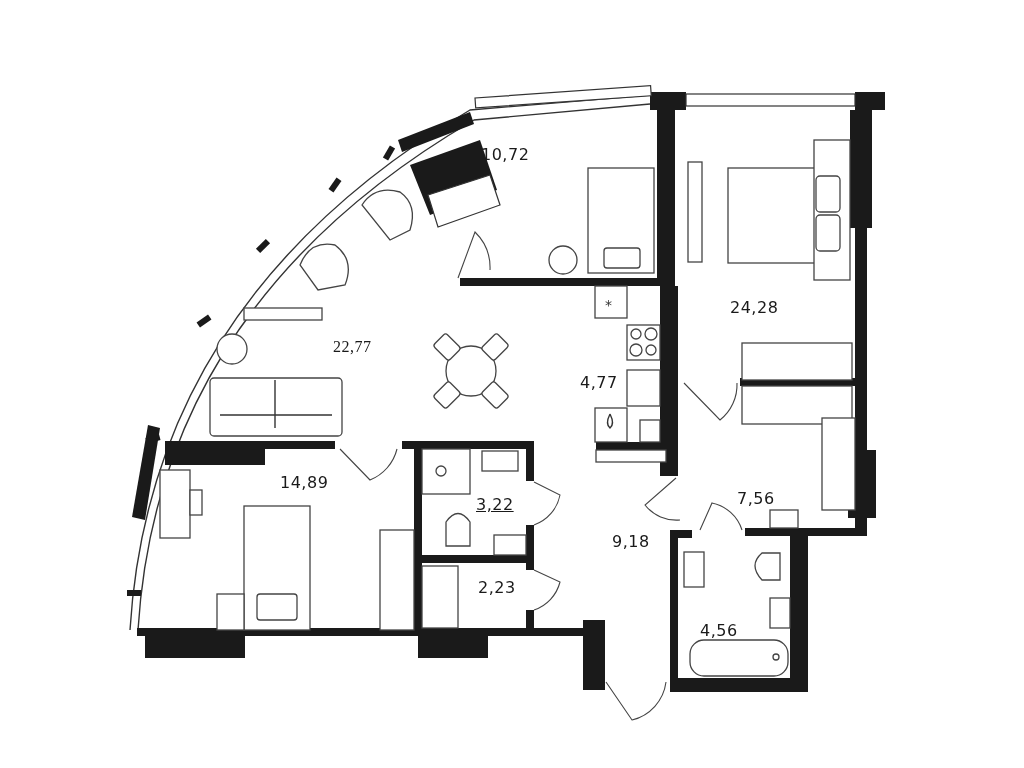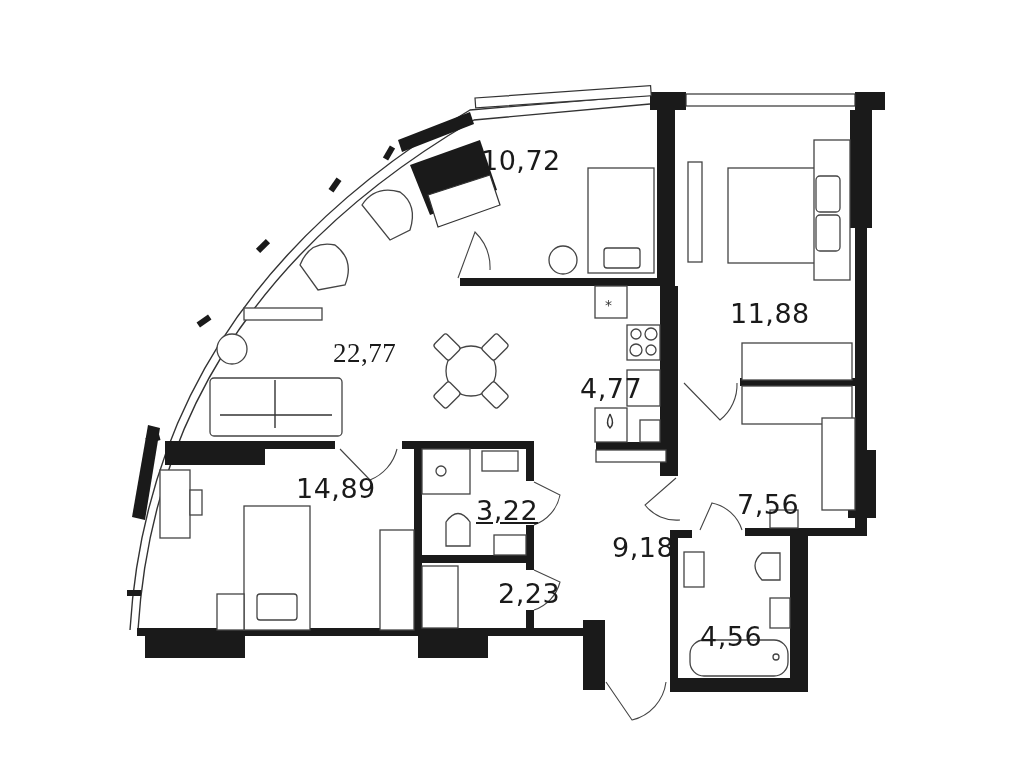--- a/index.html
+++ b/index.html
@@ -3,21 +3,21 @@
 <meta charset="utf-8">
 <style>
   html, body { margin: 0; padding: 0; background: #ffffff; }
   body { width: 1024px; height: 768px; overflow: hidden; position: relative; font-family: "DejaVu Sans", sans-serif; }
   svg { position: absolute; left: 0; top: 0; }
   .wall { fill: #1a1a1a; }
   .thin { fill: none; stroke: #333; stroke-width: 1.4; }
   .fur { fill: #fff; stroke: #444; stroke-width: 1.3; }
   .win { fill: #fff; stroke: #333; stroke-width: 1.2; }
   .door { fill: none; stroke: #444; stroke-width: 1.1; }
-  .label { position: absolute; font-size: 27px; color: #1a1a1a; letter-spacing: 0.5px; white-space: nowrap; }
+  .label { position: absolute; font-size: 16px; color: #1a1a1a; letter-spacing: 0.5px; white-space: nowrap; }
 </style>
 </head>
 <body>
 
 <svg width="1024" height="768" viewBox="0 0 1024 768">
 
   <path d="M130,630 Q150,300 470,110 L650,95" fill="none" stroke="#333" stroke-width="1.4"></path>
   <path d="M138,630 Q158,305 474,120 L650,104" fill="none" stroke="#333" stroke-width="1.4"></path>
 
   <g class="wall">
@@ -162,20 +162,20 @@
   <g>
     <rect class="fur" x="822" y="418" width="33" height="92"></rect>
     <rect class="fur" x="770" y="510" width="28" height="18"></rect>
   </g>
 
   <path class="door" d="M606,682 L632,720 A45,45 0 0 0 666,682"></path>
 </svg>
 
 <div class="label" style="left:481px;top:145px;">10,72</div>
 <div class="label" style="left:333px;top:338px;font-family:Liberation Serif, serif;">22,77</div>
-<div class="label" style="left:730px;top:298px;">11,88</div>
+<div class="label" style="left:730px;top:298px;">24,28</div>
 <div class="label" style="left:568px;top:373px;margin-left:12px;">4,77</div>
-<div class="label" style="left:280px;top:473px;margin-left:16px;">14,89</div>
+<div class="label" style="left:280px;top:473px;">14,89</div>
 <div class="label" style="left:476px;top:495px;text-decoration:underline;">3,22</div>
-<div class="label" style="left:498px;top:578px;">2,23</div>
+<div class="label" style="left:478px;top:578px;">2,23</div>
 <div class="label" style="left:578px;top:532px;margin-left:34px;">9,18</div>
 <div class="label" style="left:737px;top:489px;">7,56</div>
 <div class="label" style="left:700px;top:605px;margin-top:16px;">4,56</div>
 
 </body></html>

